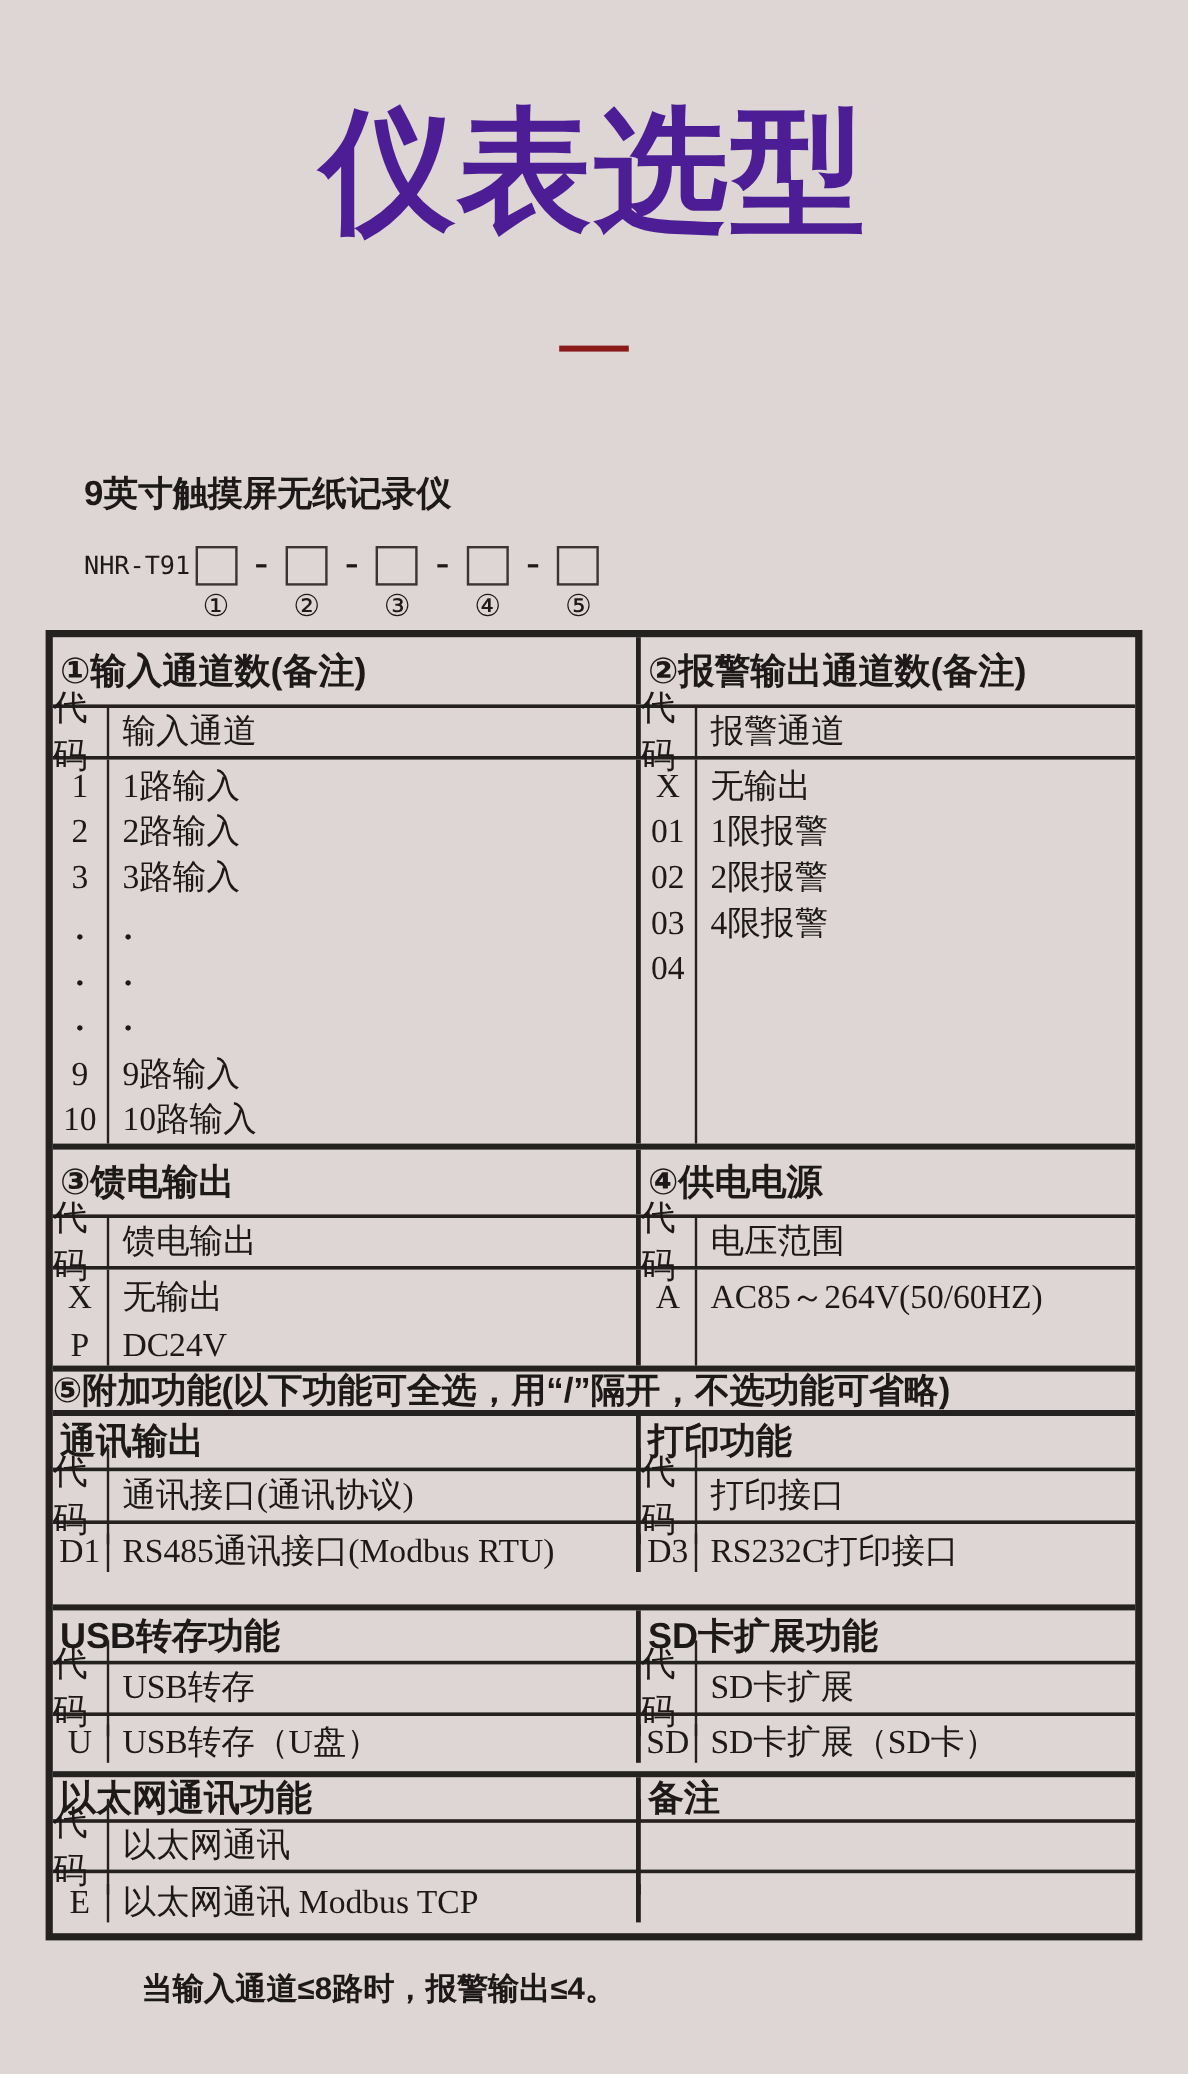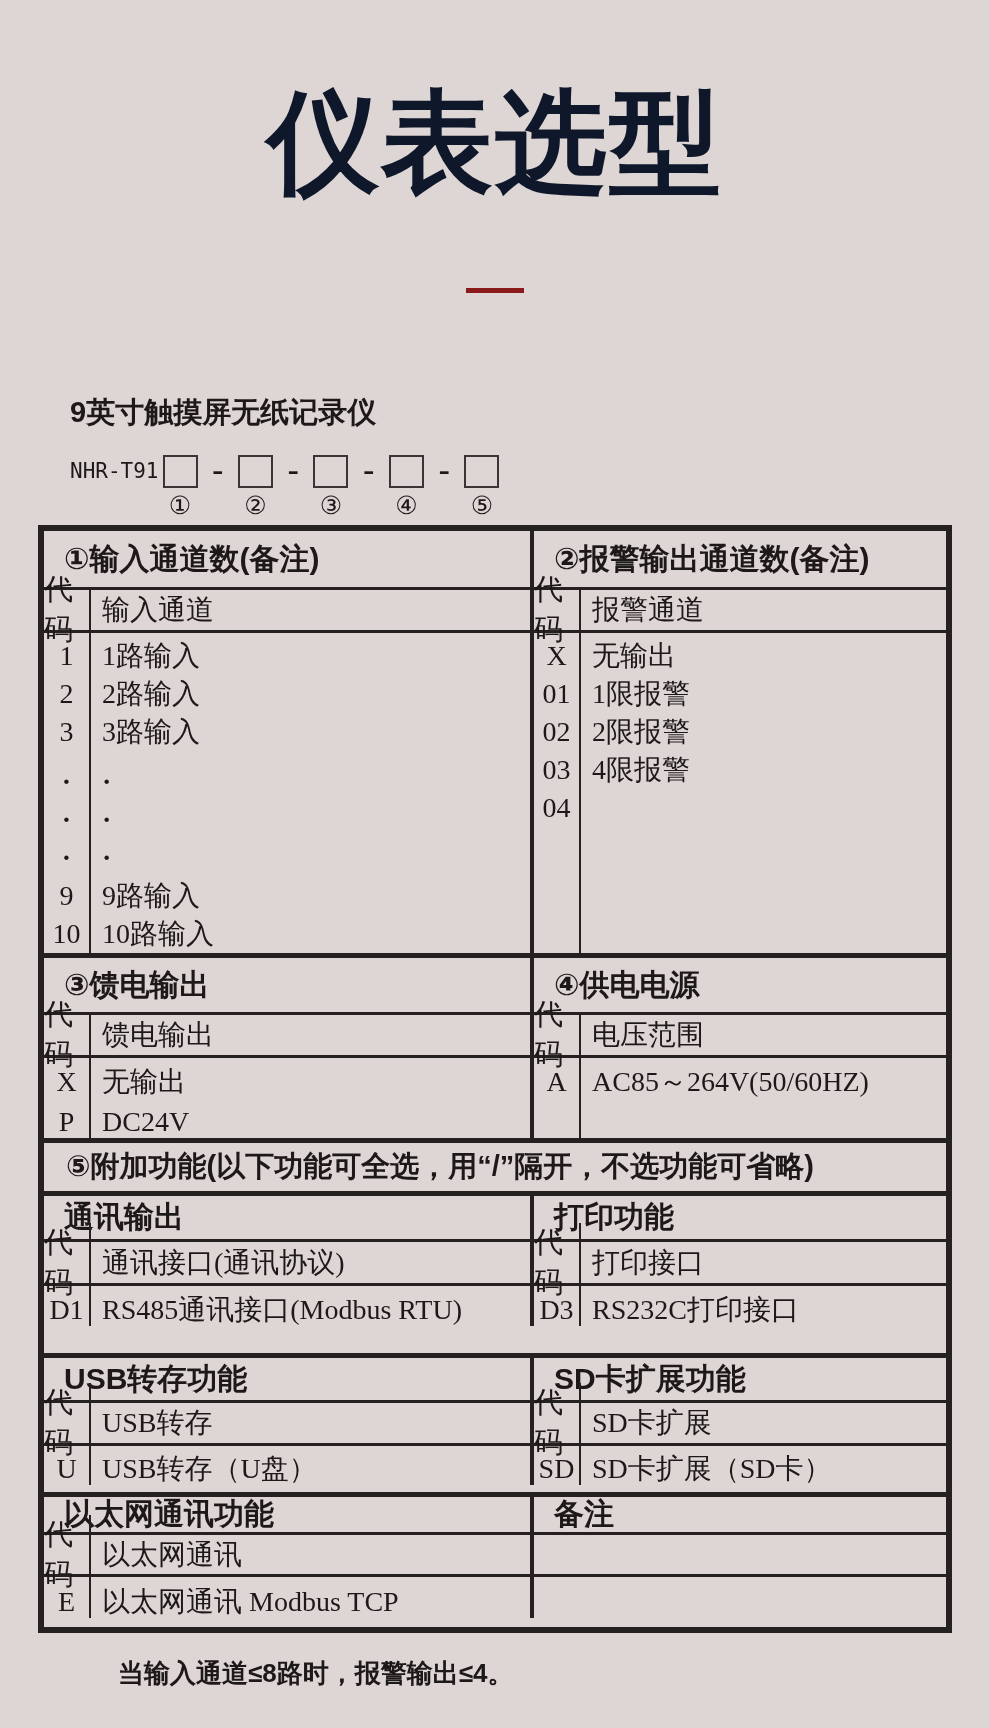--- a/index.html
+++ b/index.html
@@ -19,21 +19,21 @@
   }
   
   .page-title{
     margin-top:78px;
     text-align:center;
     font-family:"Liberation Sans","DejaVu Sans",sans-serif;
     font-weight:900;
     font-size:112px;
     line-height:130px;
     letter-spacing:2px;
-    color:#0f172a;
+    color:#4c1d95;
   }
   .title-underline{
     width:58px;height:5px;
     background:var(--red);
     margin:80px auto 0 auto;
   }
   
   .product-heading{
     margin:104px 0 0 70px;
     font-family:"Liberation Sans","DejaVu Sans",sans-serif;
@@ -78,42 +78,42 @@
     border:6px solid var(--bd);
   }
   .trow{display:flex;border-top:3px solid var(--bd);}
   .trow.first{border-top:none;}
   .trow.section{border-top:5px solid var(--bd);}
   .half-l{width:490px;border-right:4px solid var(--bd);display:flex;flex-shrink:0;}
   .half-r{flex:1;display:flex;}
   .codecol{width:47px;border-right:2px solid var(--bd);flex-shrink:0;
            display:flex;flex-direction:column;align-items:center;}
   .valcol{flex:1;display:flex;flex-direction:column;}
-  .cellpad{padding-left:20px;display:flex;align-items:center;width:100%;}
+  .cellpad{padding-left:6px;display:flex;align-items:center;width:100%;}
   .head-font{
     font-family:"Liberation Sans","DejaVu Sans",sans-serif;
     font-weight:700;
     font-size:30px;
   }
   .sub-font{font-size:29px;}
   .ln{line-height:38px;font-size:28px;white-space:nowrap;}
   .ln.dot{font-weight:700;}
   .ln.gap{margin-top:12px;}
   .codecol .ln{text-align:center;}
   .valcol .ln{padding-left:11px;}
   .pt2{padding-top:4px;}
   .center-v{justify-content:center;}
   
   .h-head1{height:56px;}
   .h-sub1{height:43px;}
   .h-body1{height:323px;}
   .h-head2{height:59px;}
   .h-sub2{height:43px;}
   .h-body2{height:83px;}
-  .h-row5{height:53px;align-items:center;padding-left:22px;}
+  .h-row5{height:37px;align-items:center;padding-left:0;}
   .h-commH{height:48px;}
   .h-commS{height:44px;}
   .h-commV{height:50px;}
   .h-usbH{height:47px;margin-top:20px;}
   .h-usbS{height:43px;}
   .h-usbV{height:49px;}
   .h-ethH{height:40px;}
   .h-ethS{height:42px;}
   .h-ethV{height:53px;}
   .vrow{align-items:center;}

